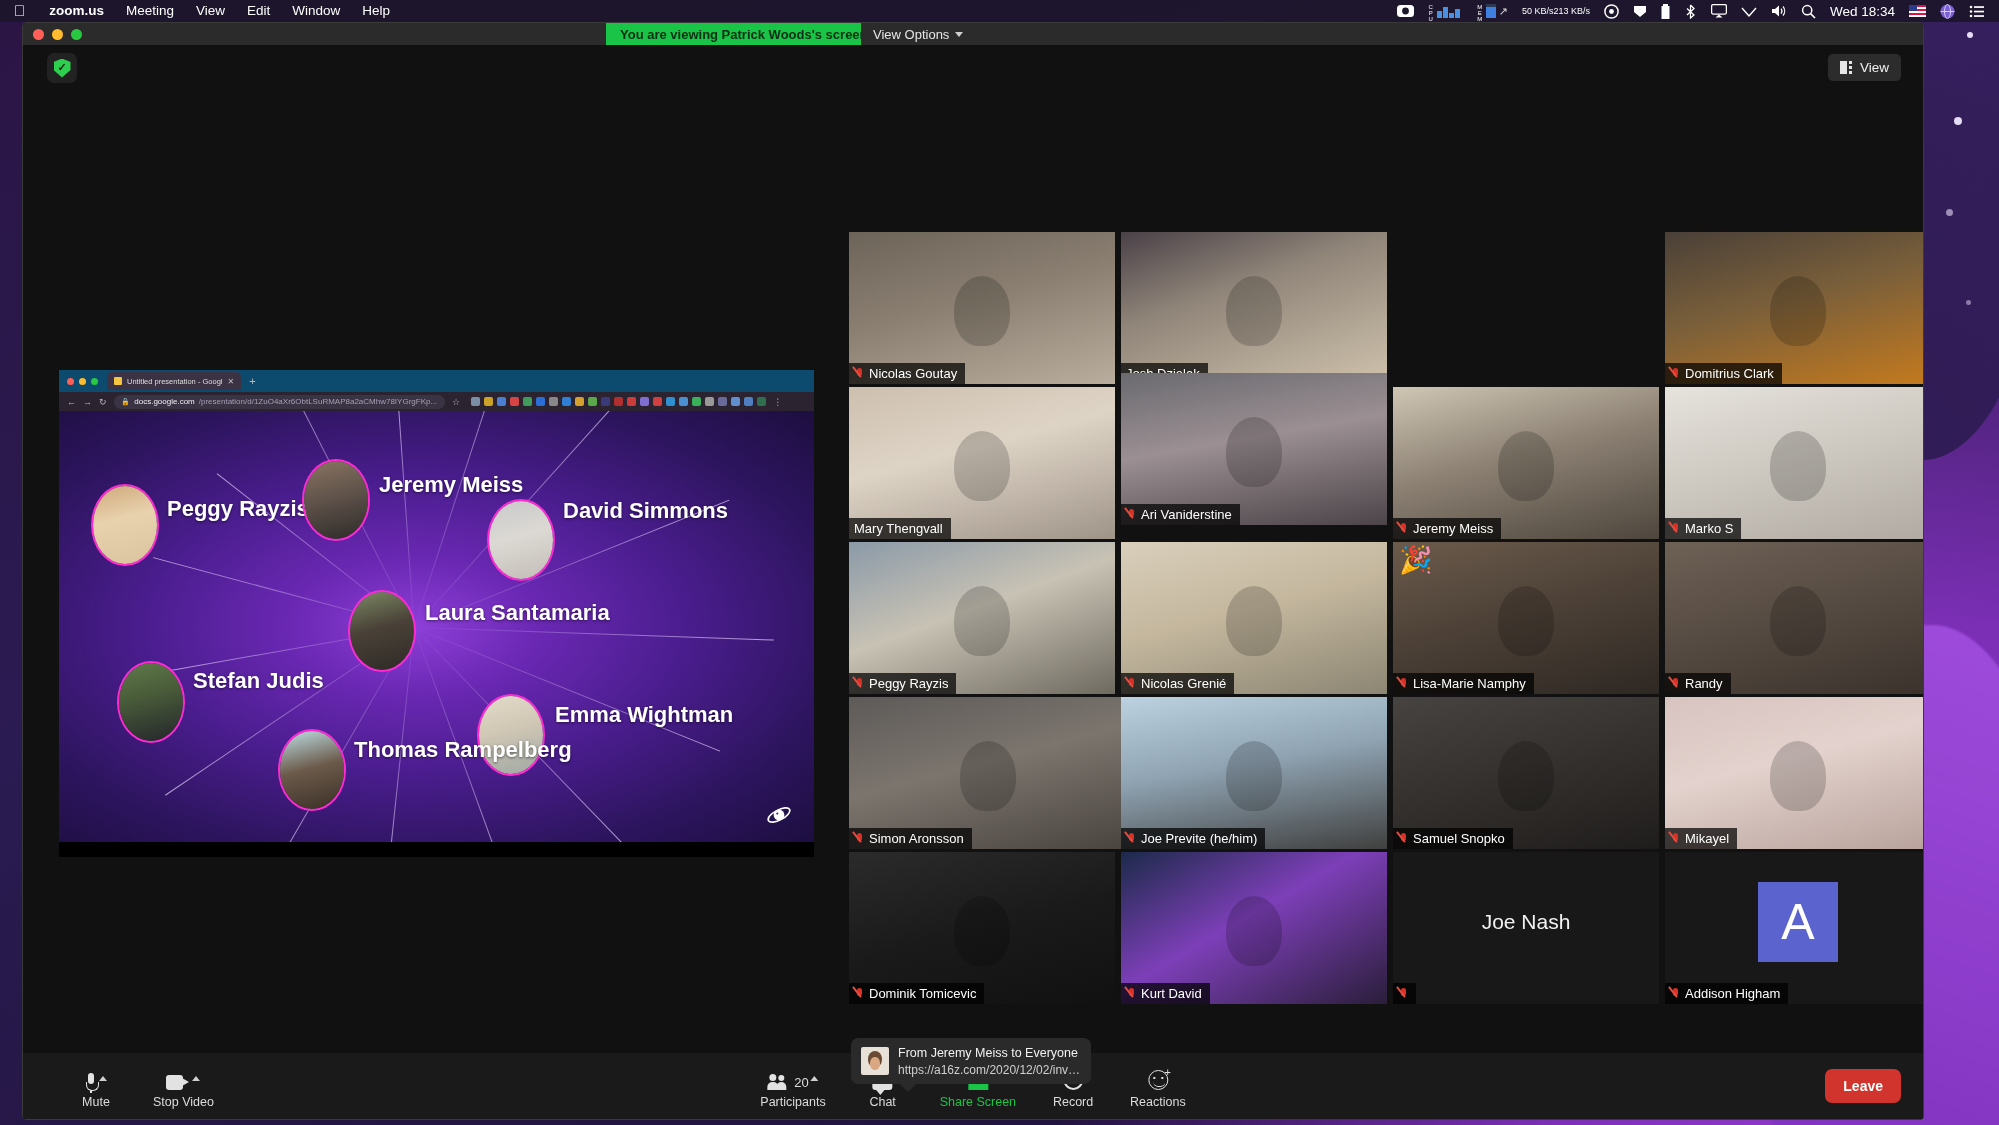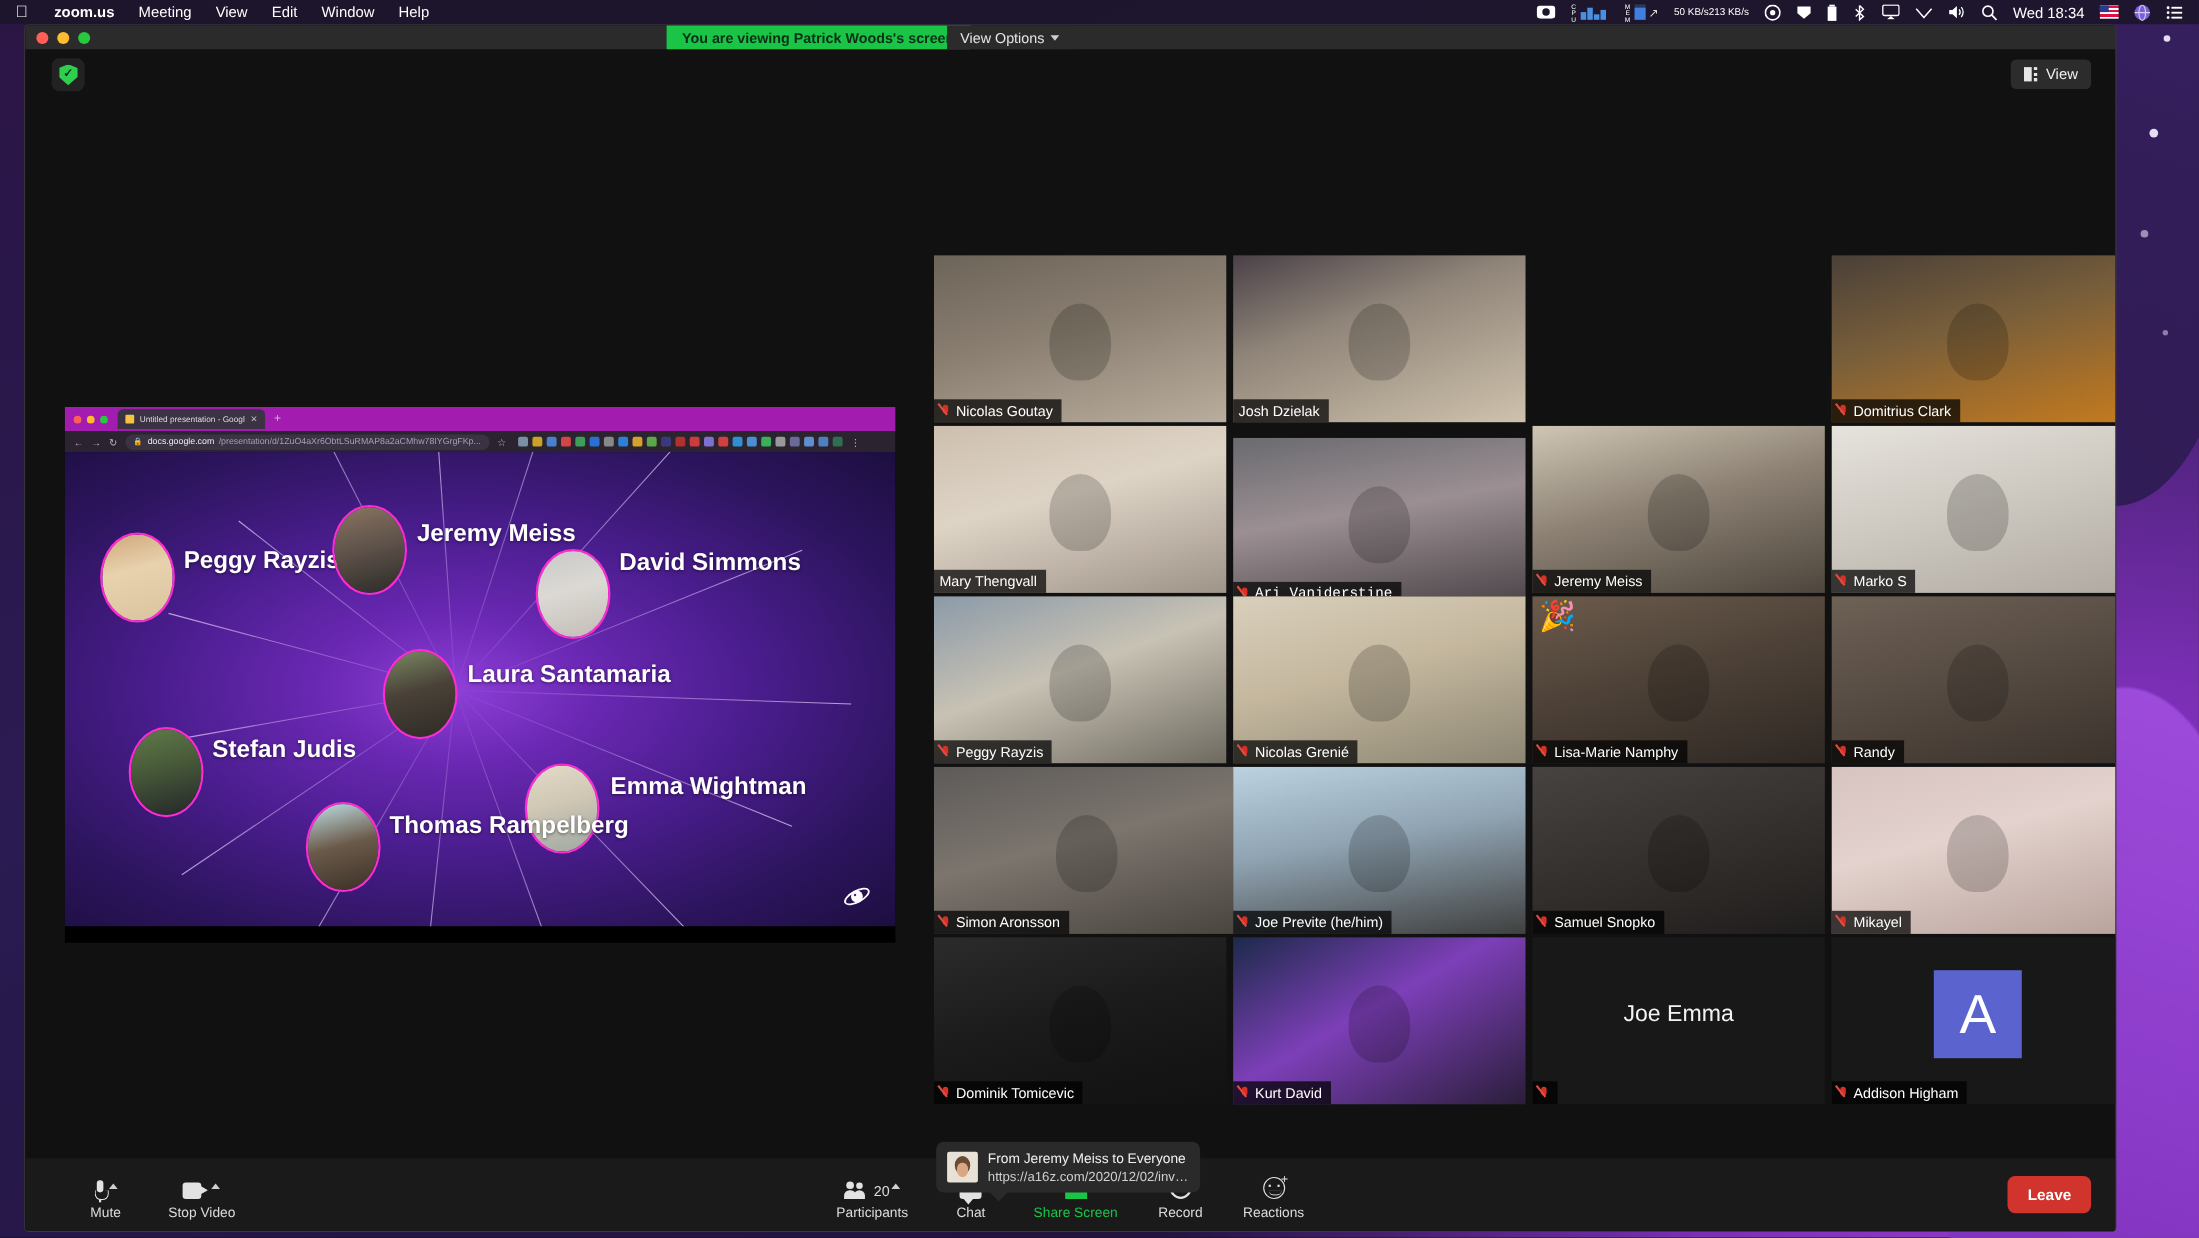--- a/index.html
+++ b/index.html
@@ -99,21 +99,21 @@
     display:flex; align-items:center; gap:7px; padding:0 12px;
   }
   .view-icn { width:13px;height:13px; display:flex; gap:2px; }
   .view-icn i { display:block; background:#e6e6e6; }
   .view-icn i:nth-child(1){ width:7px; height:13px; }
   .view-icn i:nth-child(2){ width:3px; height:13px;
       background: linear-gradient(to bottom,#e6e6e6 0 3px,transparent 3px 5px,#e6e6e6 5px 8px,transparent 8px 10px,#e6e6e6 10px 13px); }
 
   
   #shared { position:absolute; left:36px; top:325px; width:755px; height:487px; background:#000; }
-  .chrome-bar { height:22px; background:#a21caf; position:relative; display:flex; align-items:center; }
+  .chrome-bar { height:22px; background:#0c4a6e; position:relative; display:flex; align-items:center; }
   .chrome-bar .dots { display:flex; gap:5px; margin-left:8px; }
   .chrome-bar .dots span { width:7px;height:7px;border-radius:50%;display:block; }
   .ctab { margin-left:9px; height:18px; background:#3b3344; border-radius:5px 5px 0 0;
           display:flex; align-items:center; gap:5px; padding:0 7px; }
   .ctab .favicon { width:8px;height:8px;background:#f5c542;border-radius:1px; }
   .ctab .ttl { color:#ddd; font-size:7.5px; white-space:nowrap; }
   .ctab .x { color:#bbb; font-size:8px; }
   .cplus { color:#bbb; font-size:11px; margin-left:8px; }
   .url-bar { height:19px; background:#2b2430; display:flex; align-items:center; gap:7px; padding:0 8px;
              color:#cfc9d6; font-size:8px; }
@@ -513,21 +513,21 @@
           </div>
         </div>
         <div class="tile" style="left: 0px; top: 155px; width: 266px; height: 152px;">
           <div class="vid" style="background: linear-gradient(165deg, rgb(205, 191, 174) 0%, rgb(222, 212, 198) 42%, rgb(159, 148, 136) 100%);">
             <div style="position: absolute; left: 50%; top: 52%; transform: translate(-50%, -50%); width: 56px; height: 70px; border-radius: 50% 50% 44% 44%; background: rgba(0, 0, 0, 0.18);"></div>
           </div>
           <div class="namebar">
             <span>Mary Thengvall</span>
           </div>
         </div>
-        <div class="tile" style="left: 272px; top: 166px; width: 266px; height: 152px; font-family: Liberation Mono, monospace;">
+        <div class="tile" style="left: 272px; top: 141px; width: 266px; height: 152px;">
           <div class="vid" style="background: linear-gradient(170deg, rgb(106, 106, 111) 0%, rgb(155, 143, 147) 44%, rgb(75, 68, 72) 100%);">
             <div style="position: absolute; left: 50%; top: 52%; transform: translate(-50%, -50%); width: 56px; height: 70px; border-radius: 50% 50% 44% 44%; background: rgba(0, 0, 0, 0.18);"></div>
           </div>
           <div class="namebar">
             <span class="mutedmic"></span>
             <span>Ari Vaniderstine</span>
           </div>
         </div>
         <div class="tile" style="left: 544px; top: 155px; width: 266px; height: 152px;">
           <div class="vid" style="background: linear-gradient(165deg, rgb(207, 198, 180) 0%, rgb(141, 130, 116) 45%, rgb(78, 70, 61) 100%);">
@@ -632,21 +632,21 @@
         <div class="tile" style="left: 272px; top: 620px; width: 266px; height: 152px;">
           <div class="vid" style="background: linear-gradient(150deg, rgb(28, 42, 74) 0%, rgb(125, 63, 184) 45%, rgb(42, 30, 58) 100%);">
             <div style="position: absolute; left: 50%; top: 52%; transform: translate(-50%, -50%); width: 56px; height: 70px; border-radius: 50% 50% 44% 44%; background: rgba(0, 0, 0, 0.18);"></div>
           </div>
           <div class="namebar">
             <span class="mutedmic"></span>
             <span>Kurt David</span>
           </div>
         </div>
         <div class="tile" style="left: 544px; top: 620px; width: 266px; height: 152px;">
-          <div class="noname">Joe Emma</div>
+          <div class="noname">Joe Nash</div>
           <div class="namebar">
             <span class="mutedmic"></span>
           </div>
         </div>
         <div class="tile" style="left: 816px; top: 620px; width: 266px; height: 152px;">
           <div class="avatar-sq">A</div>
           <div class="namebar">
             <span class="mutedmic"></span>
             <span>Addison Higham</span>
           </div>

